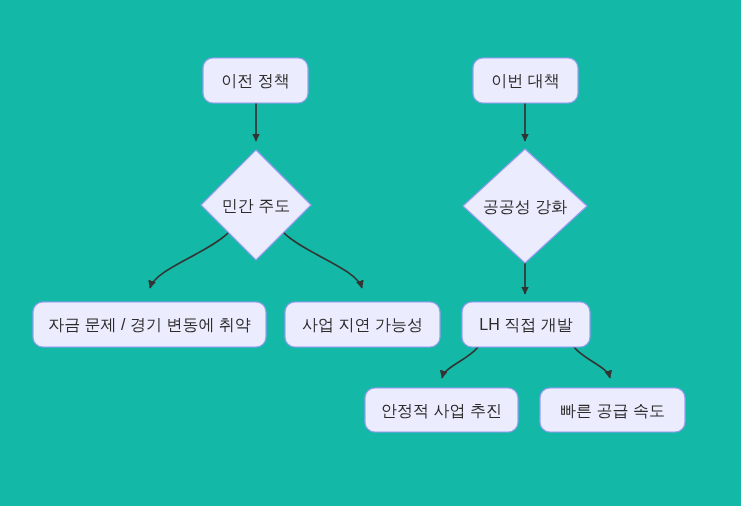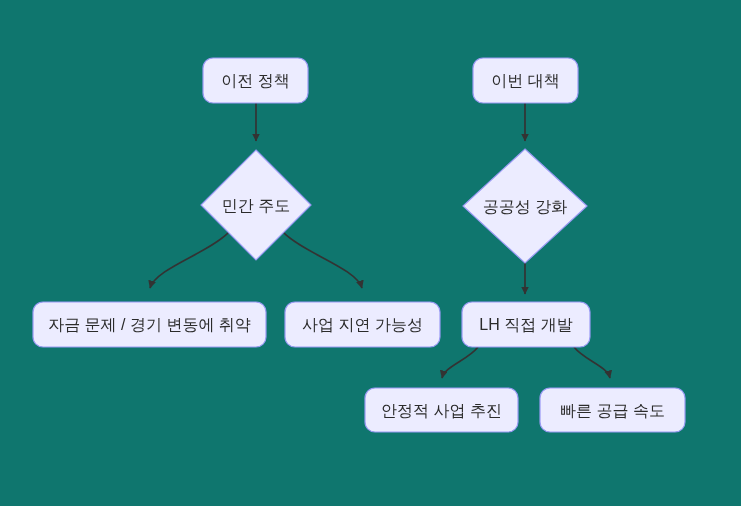--- a/index.html
+++ b/index.html
@@ -5,21 +5,21 @@
   html, body {
     margin: 0;
     padding: 0;
     background: #f8f9fb;
     font-family: "Liberation Sans", "DejaVu Sans", sans-serif;
   }
   .canvas {
     position: relative;
     width: 741px;
     height: 506px;
-    background: #0f766e;
+    background: #14b8a6;
     overflow: hidden;
   }
   svg { display: block; }
   .node-shape {
     fill: #ececff;
     stroke: #9a9af5;
     stroke-width: 1.2;
   }
   .edge {
     fill: none;

